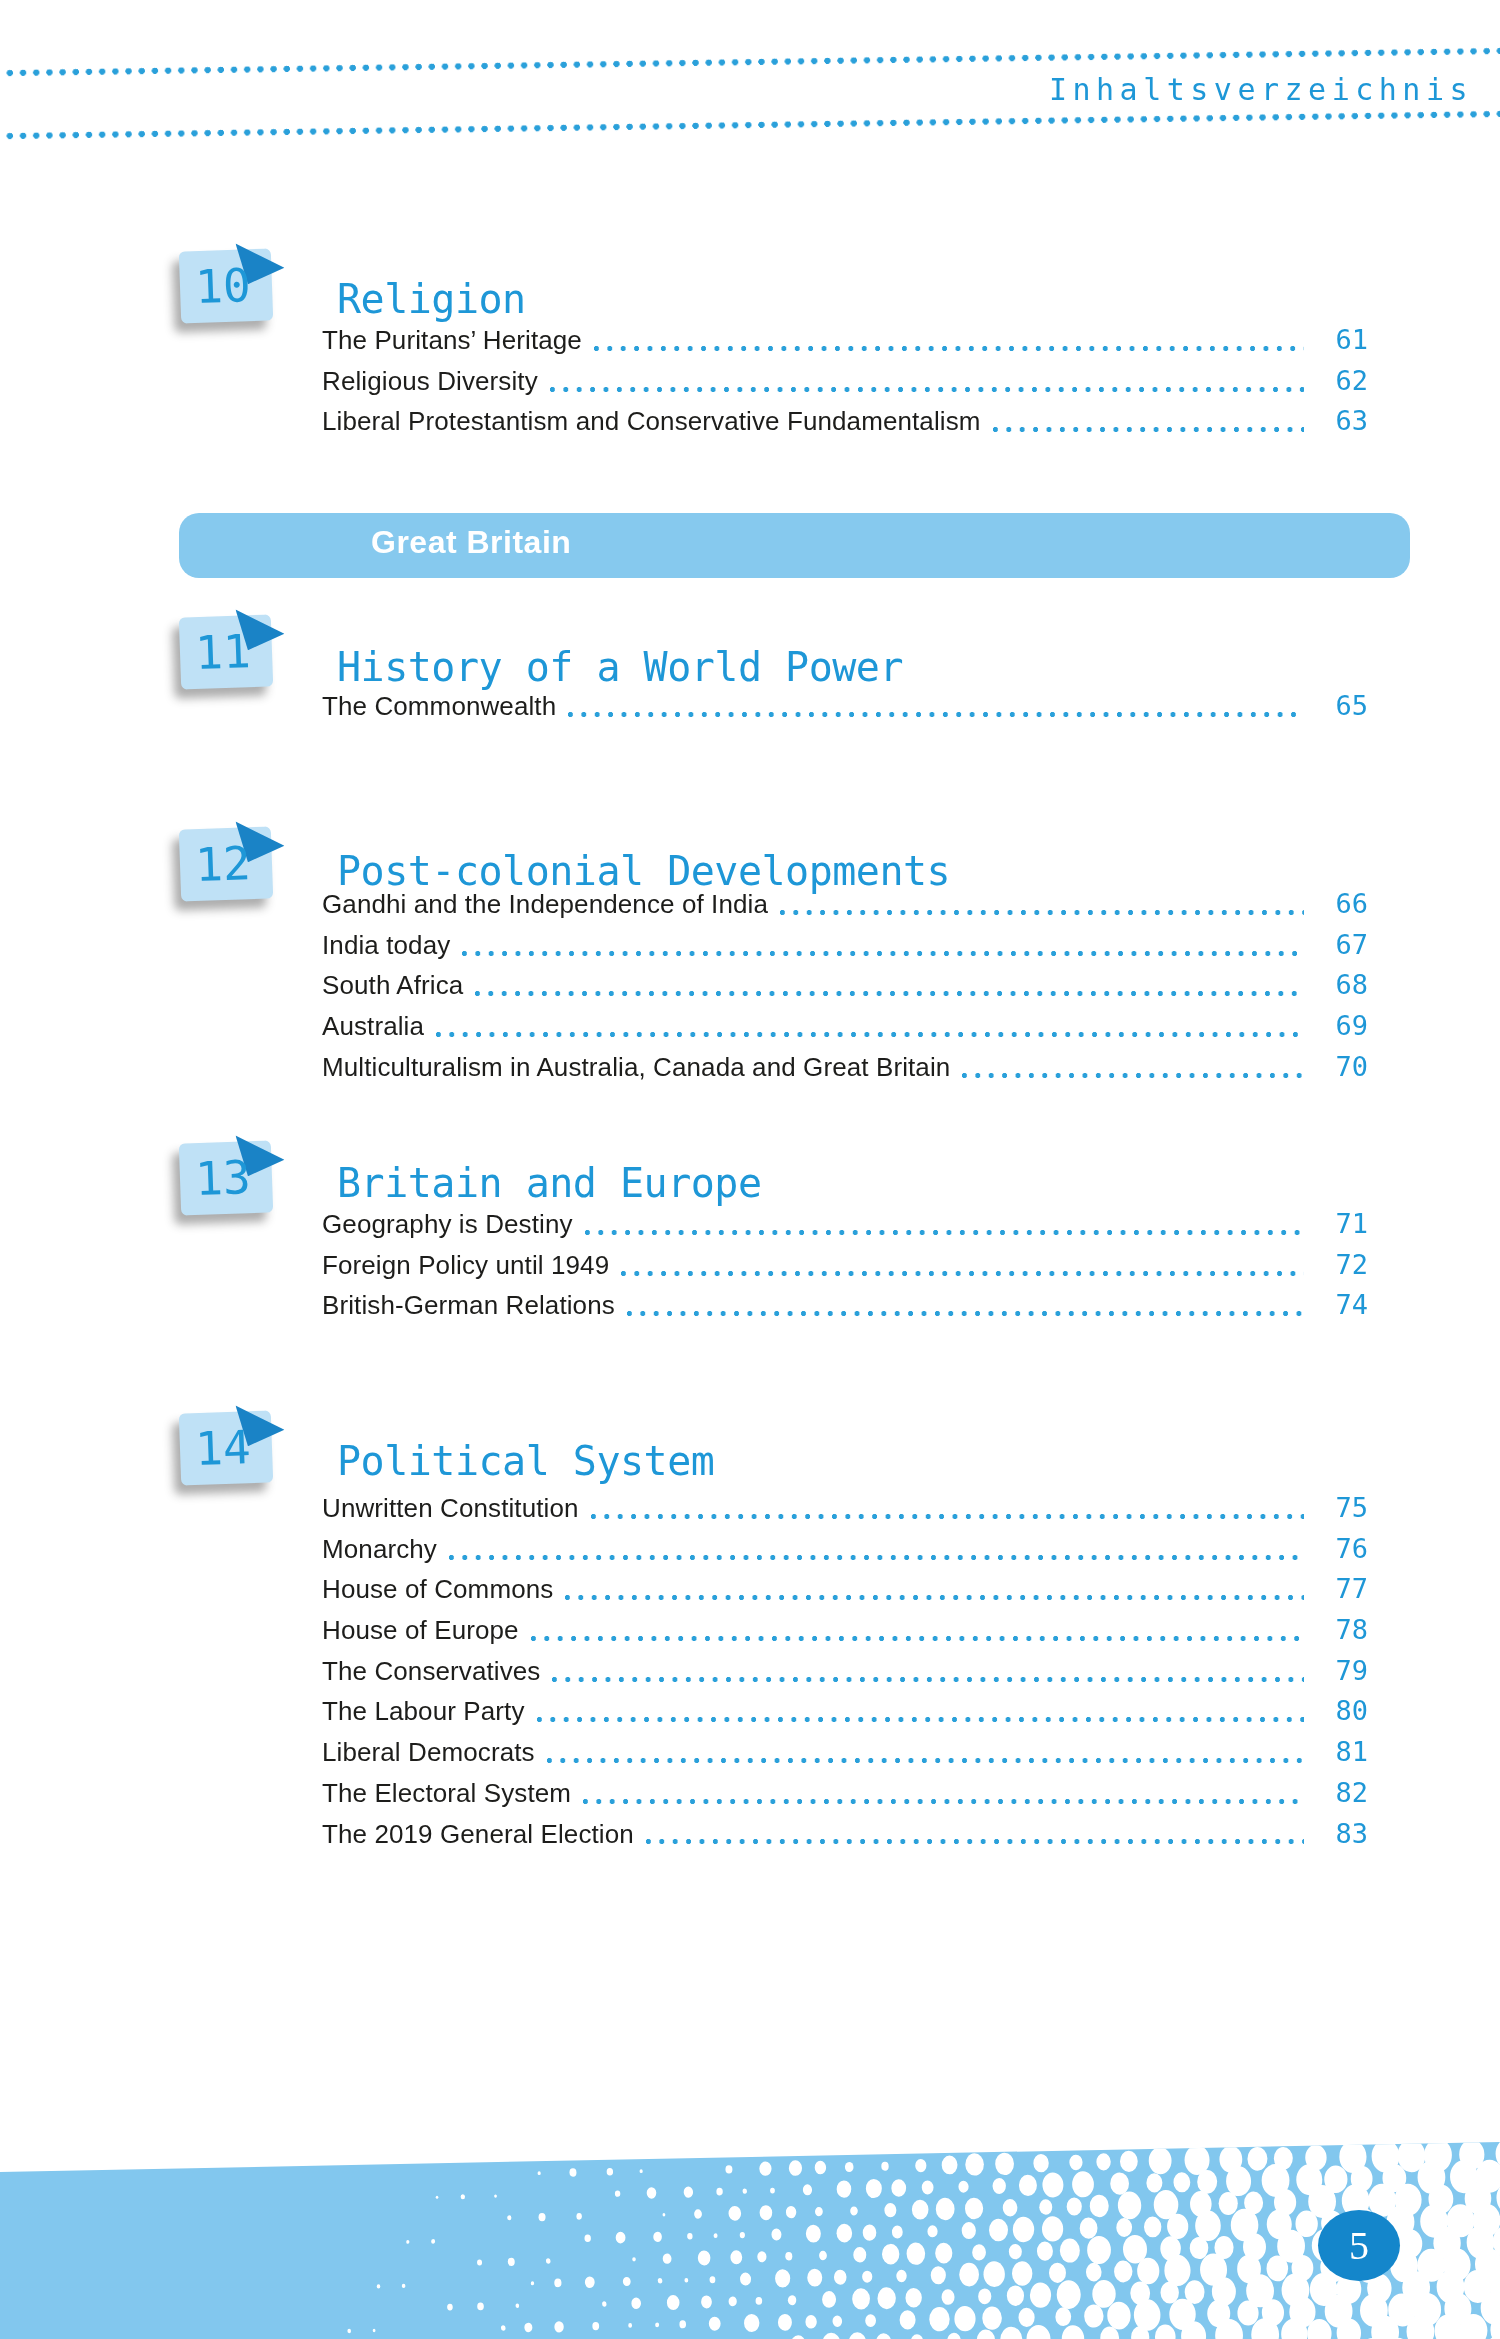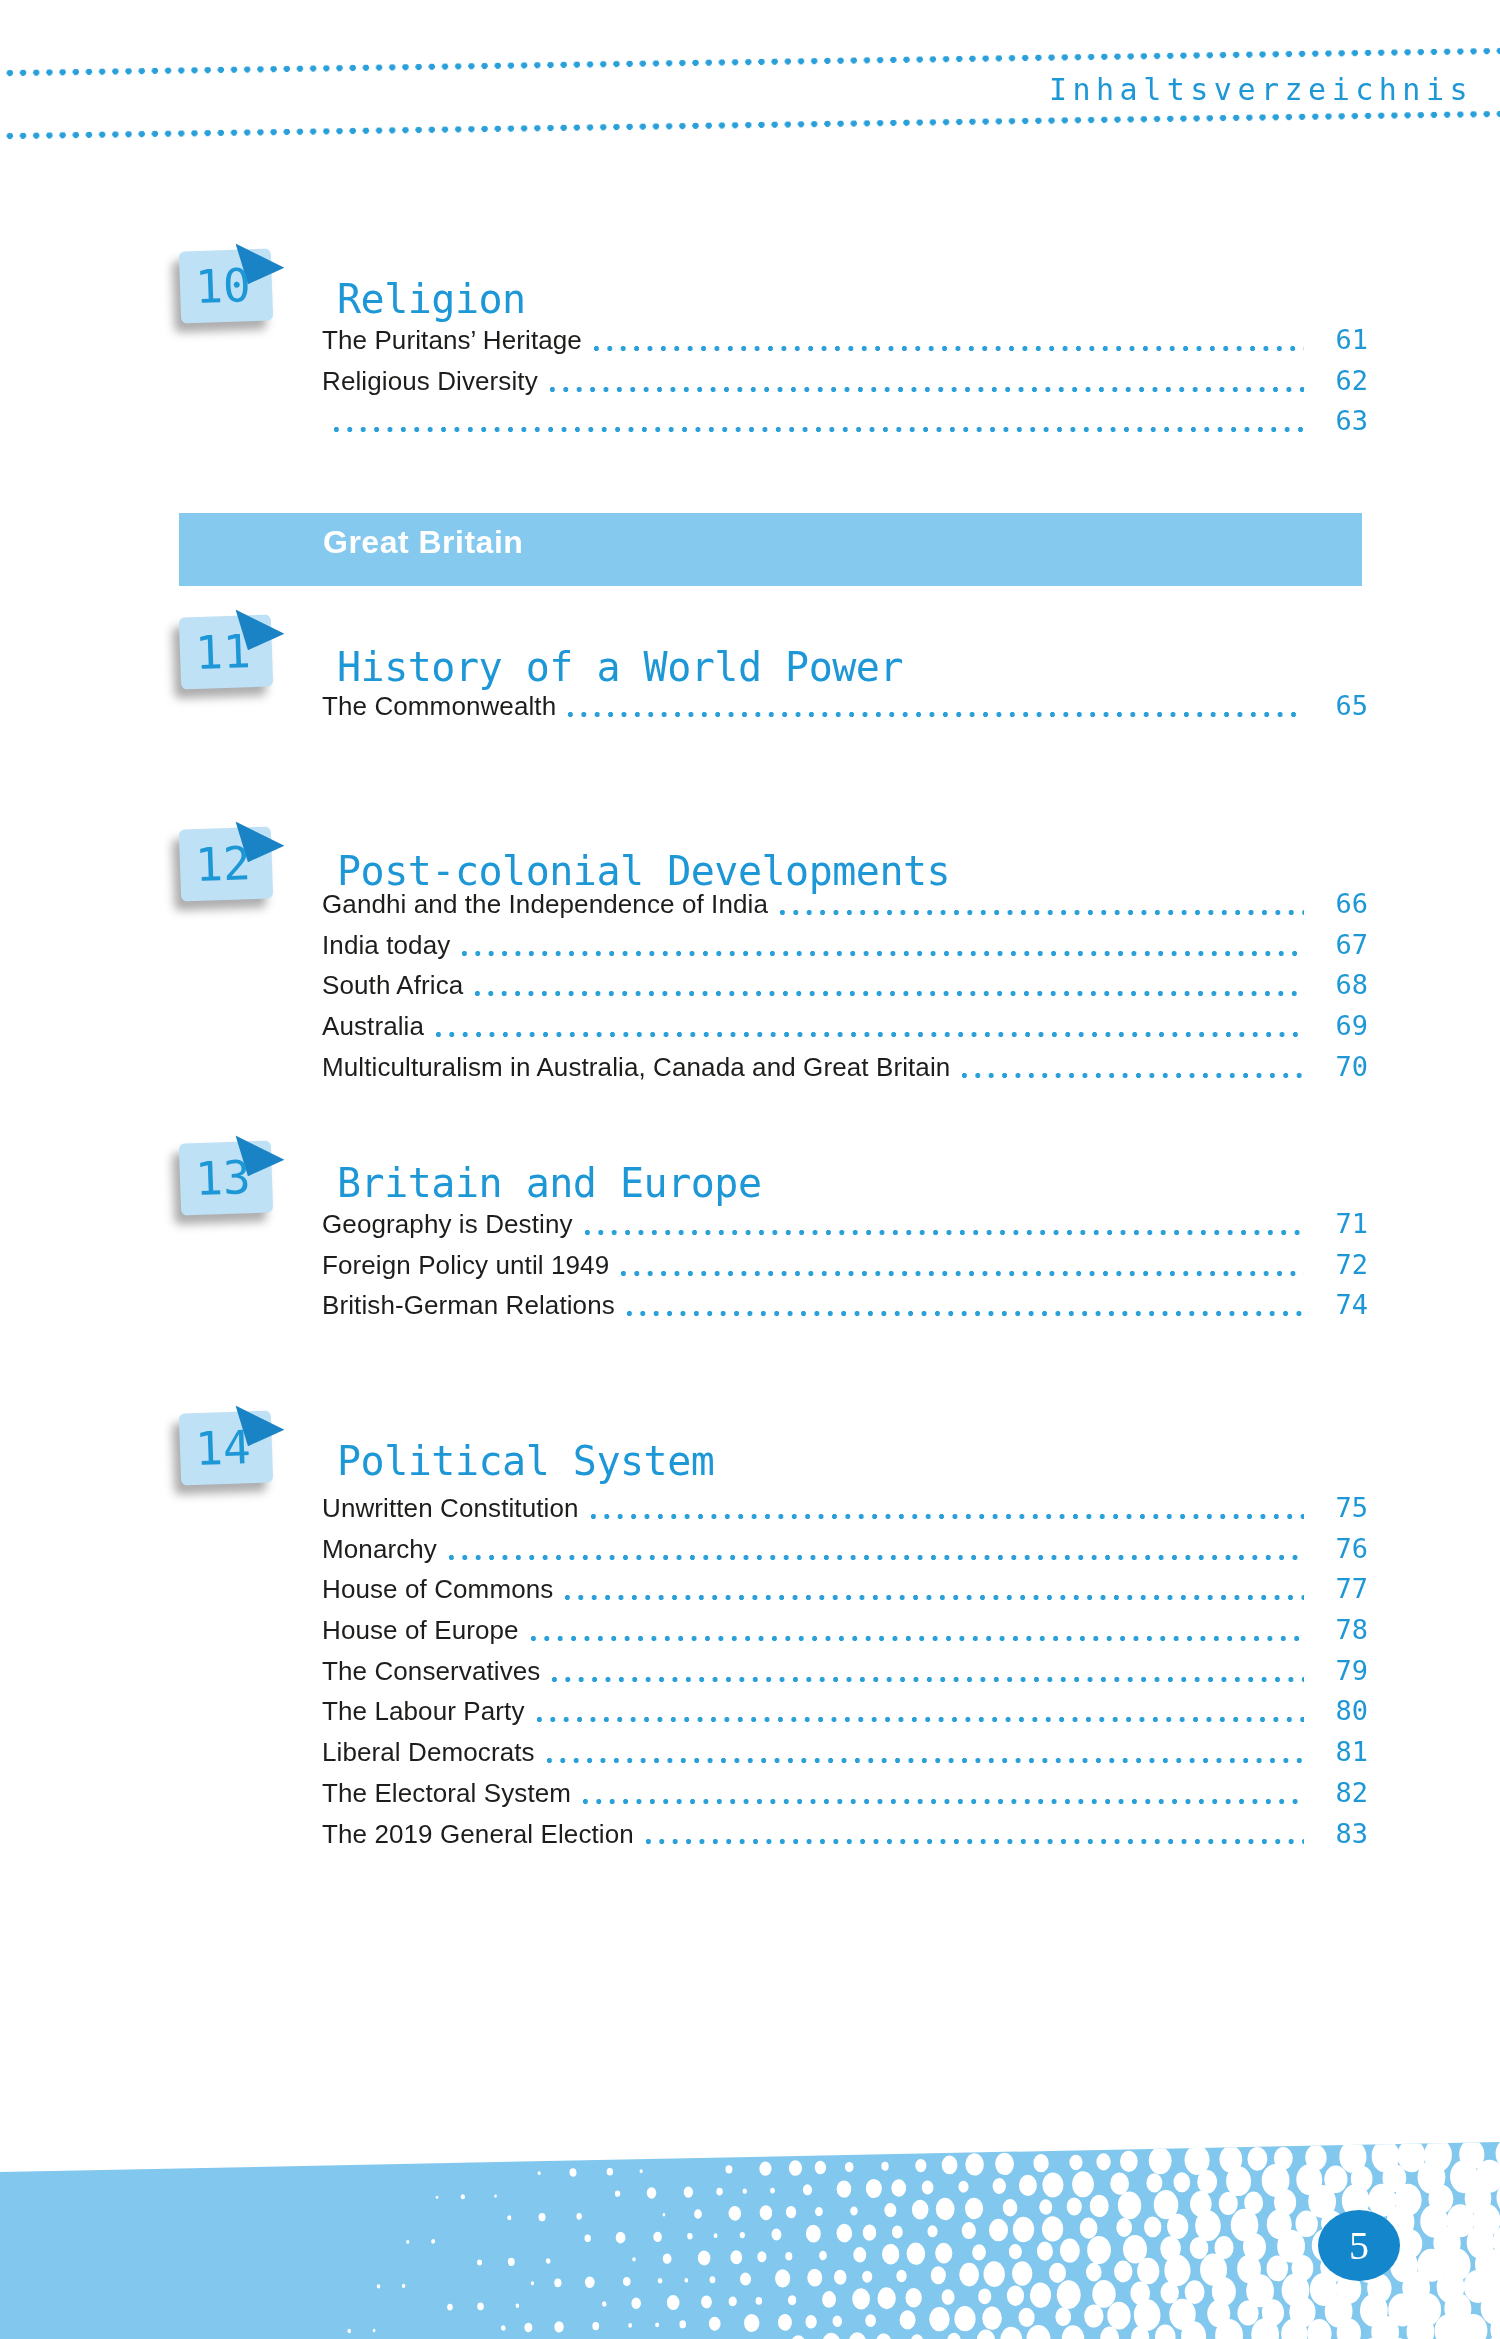--- a/index.html
+++ b/index.html
@@ -27,22 +27,22 @@
           filter:drop-shadow(1px 4px 2px rgba(60,60,60,0.45)); }
   .badge-num { position:absolute; inset:0; display:flex; align-items:center; justify-content:center;
                font:400 46px/1 "DejaVu Sans Mono", monospace; color:var(--accent);
                padding-right:6px; }
 
   .sec-title { position:absolute; left:322px; margin:15px;
                font:400 40px/1.1 "DejaVu Sans Mono", monospace;
                letter-spacing:-0.5px; color:var(--accent); white-space:nowrap; }
 
   
-  .banner { position:absolute; left:179px; top:513px; width:1183px; height:73px;
-            background:var(--banner_bg); border-radius:0; }
+  .banner { position:absolute; left:179px; top:513px; width:1183px; height:65px;
+            background:var(--banner_bg); border-radius:20px;padding-left:48px; }
   .banner span { display:block; padding-left:144px; font:700 32px/58px "Liberation Sans", sans-serif;
                  color:#ffffff; letter-spacing:0.5px; }
 
   
   .entries { position:absolute; left:322px; width:1046px; }
   .toc-row { display:flex; align-items:center; height:40.7px; }
   .toc-row .t { font:400 26px/40.7px "Liberation Sans", sans-serif; color:var(--text);
                 white-space:nowrap; letter-spacing:0.1px; }
   .toc-row .leader { flex:1; align-self:stretch; margin:0 12px 0 10px;
                 background-image:radial-gradient(circle at 2.4px 2.4px, var(--leader_dot) 2.3px, rgba(255,255,255,0) 2.8px);
@@ -79,20 +79,21 @@
       <span class="t">The Puritans’ Heritage</span>
       <span class="leader"></span>
       <span class="p">61</span>
     </div>
     <div class="toc-row">
       <span class="t">Religious Diversity</span>
       <span class="leader"></span>
       <span class="p">62</span>
     </div>
     <div class="toc-row">
+      <span class="t">Liberal Protestantism and Conservative Fundamentalism</span>
       <span class="leader"></span>
       <span class="p">63</span>
     </div>
   </div>
 
   <div class="banner">
     <span>Great Britain</span>
   </div>
 
   <div class="badge" style="top:616px">

